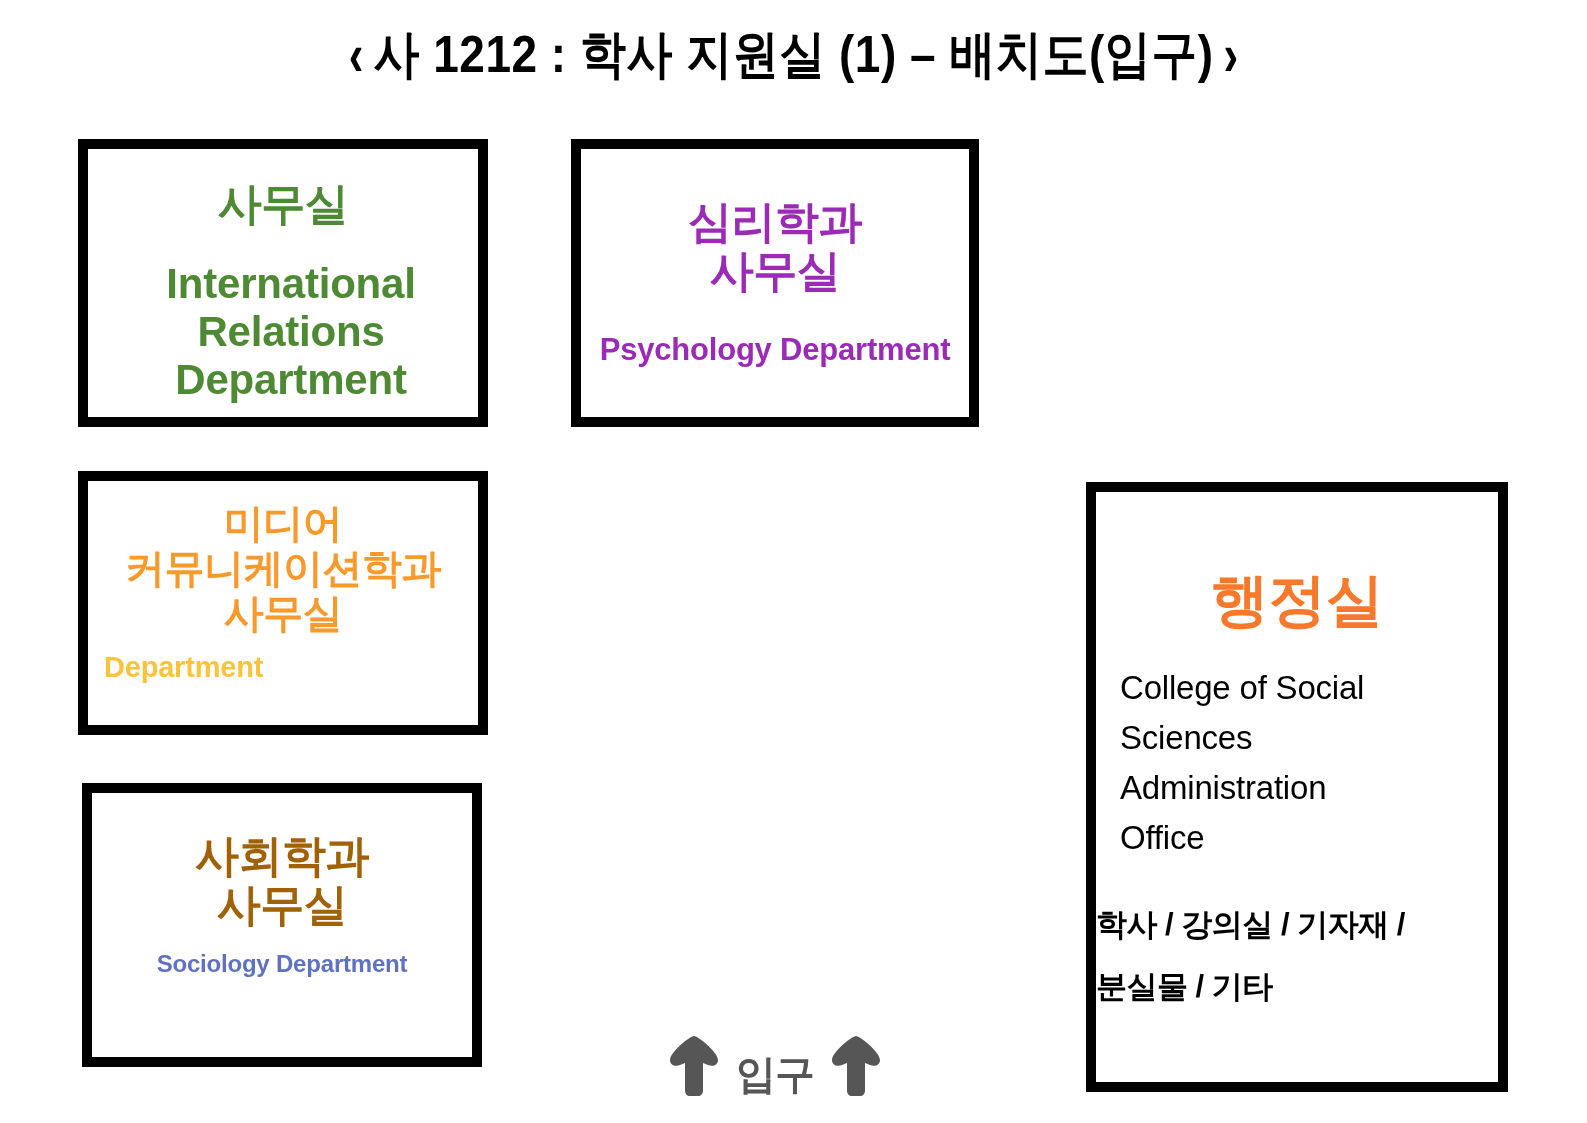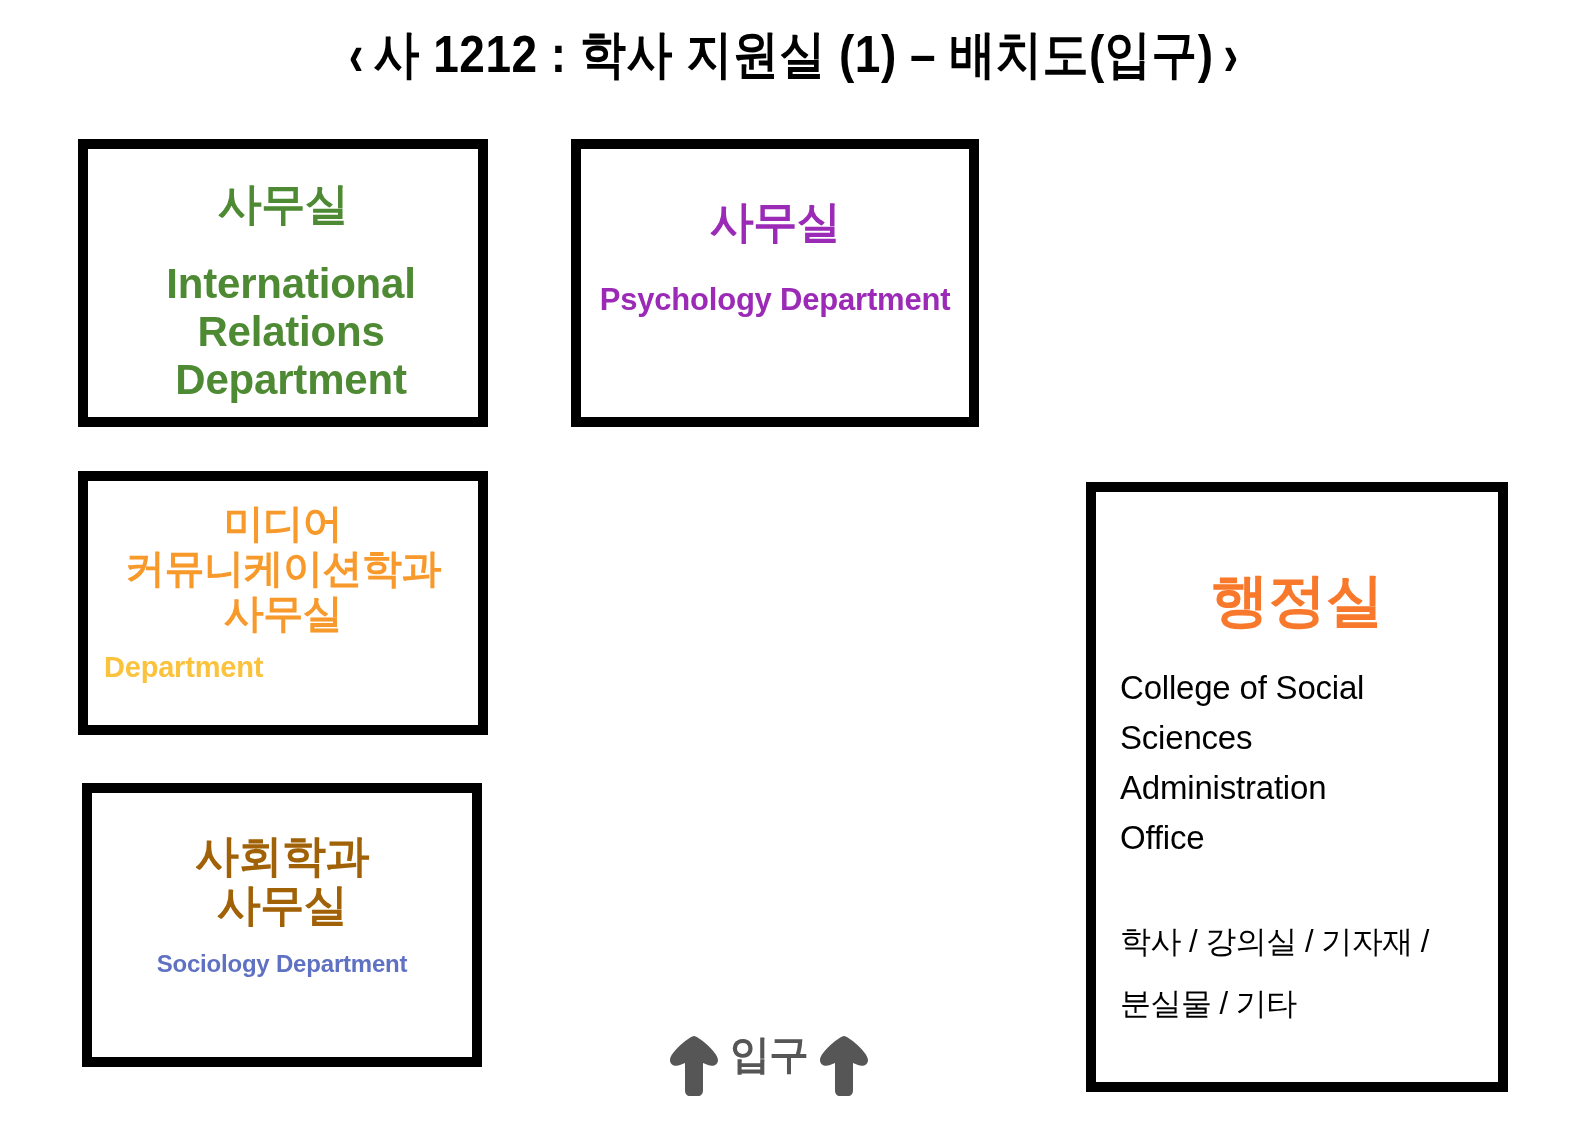--- a/index.html
+++ b/index.html
@@ -143,38 +143,37 @@
     font-size: 33px;
     font-weight: 400;
     line-height: 1.52;
     padding-left: 24px;
     margin-top: 30px;
     letter-spacing: -0.2px;
   }
   #room-administration .admin-services {
     color: #000000;
     font-size: 31px;
-    font-weight: 400;
+    font-weight: 700;
     line-height: 1.1;
-    padding-left: 24px;
-    margin-top: 61px;
+    margin-top: 44px;
     letter-spacing: -0.5px;
   }
   #room-administration .admin-services .svc-line {
     margin-bottom: 28px;
   }
 
   
   #entrance {
     position: absolute;
     left: 668px;
     top: 1034px;
     display: flex;
-    align-items: flex-start;
-    gap: 10px;
+    align-items: flex-end;
+    gap: 16px;
   }
   #entrance .arrow-glyph svg {
     display: block;
   }
   #entrance .entrance-label {
     color: #565656;
     font-size: 40px;
     font-weight: 900;
     letter-spacing: -1px;
     line-height: 1;
@@ -193,20 +192,21 @@
     <div>사무실</div>
   </div>
   <div class="room-en">
     <div>International Relations</div>
     <div>Department</div>
   </div>
 </div>
 
 <div class="room" id="room-psychology">
   <div class="room-kr">
+    <div>심리학과</div>
     <div>사무실</div>
   </div>
   <div class="room-en">
     <div>Psychology Department</div>
   </div>
 </div>
 
 <div class="room" id="room-media-communication">
   <div class="room-kr">
     <div>미디어</div>

